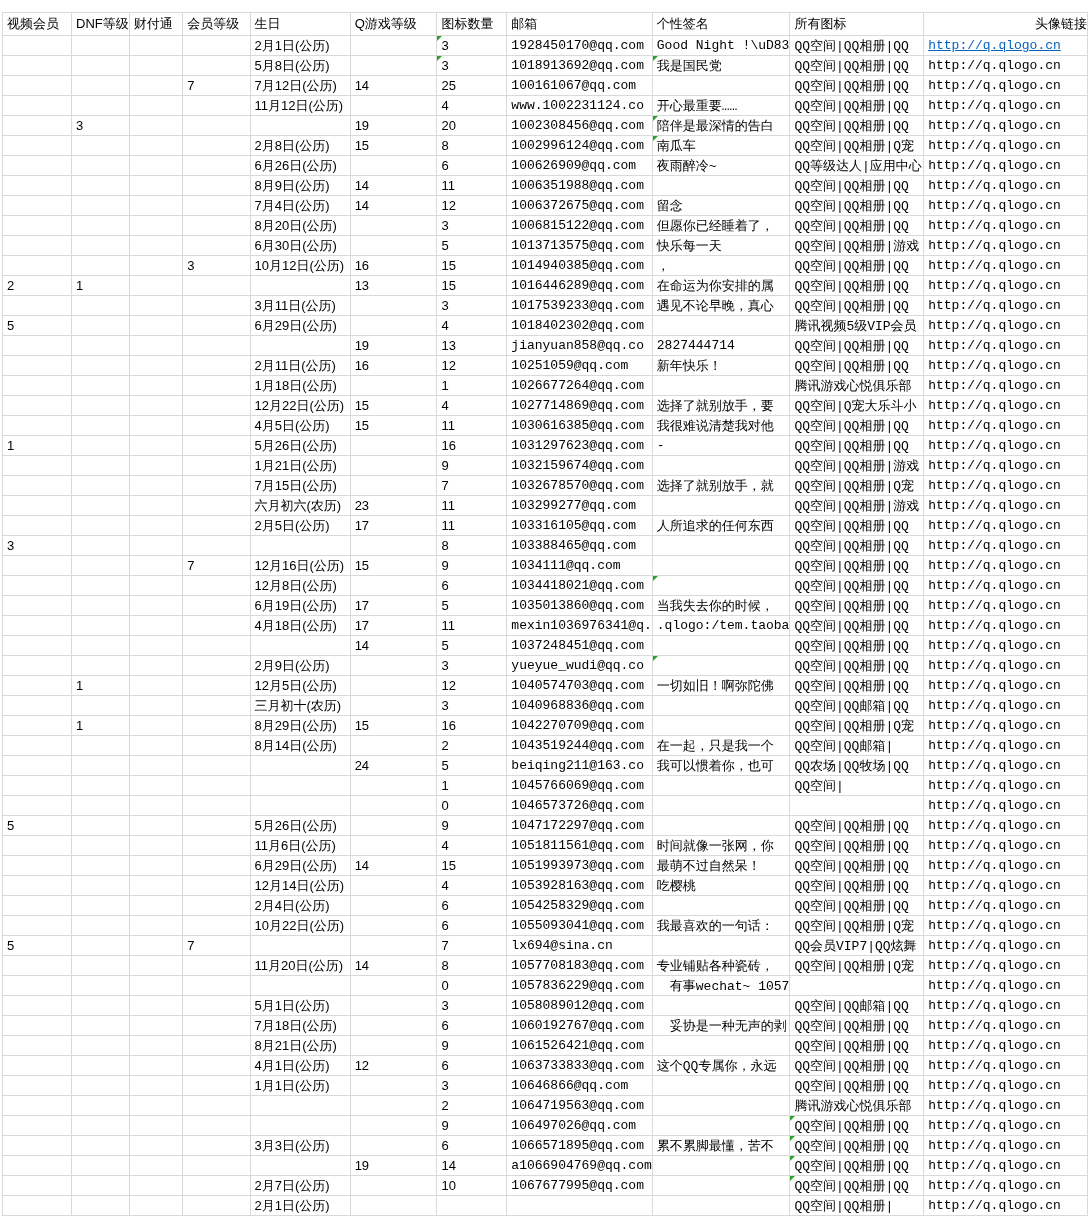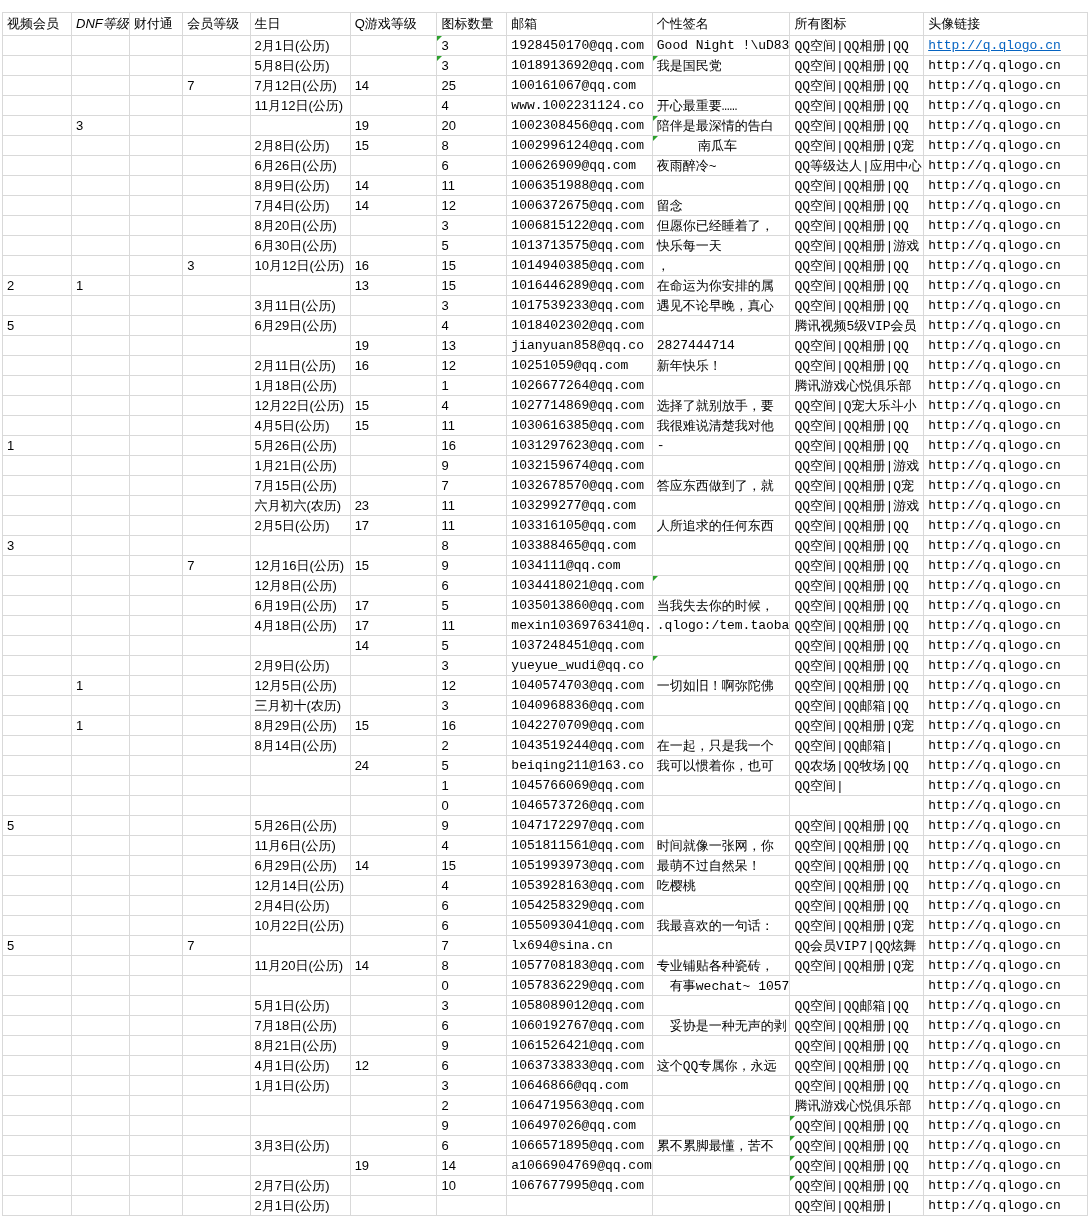--- a/index.html
+++ b/index.html
@@ -13,40 +13,40 @@
     font:13px "Liberation Sans",sans-serif;
     color:#000;text-align:left;vertical-align:middle;
     overflow:hidden;white-space:nowrap;position:relative;
     font-weight:normal;box-sizing:border-box;
   }
   th{height:23px;}
   .mono{font-family:"Liberation Mono","DejaVu Sans Mono",monospace;font-size:13px;}
   .tri-mark{position:absolute;top:0;left:0;width:0;height:0;
     border-top:5px solid #2da12d;border-right:5px solid transparent;}
   .hyper{color:#0563c1;text-decoration:underline;cursor:pointer;}
-  .alignR{text-align:center;padding-right:11px;}
+  .alignR{text-align:left;padding-right:11px;}
 </style>
 </head>
 <body>
 
 <div id="sheet">
   <table>
     <thead>
         <tr id="hdr">
           <th style="width: 71px;">视频会员</th>
-          <th style="width: 57px; font-style: italic;">DNF等级</th>
+          <th style="width: 57px;">DNF等级</th>
           <th style="width: 55px; font-family: Liberation Serif, serif;">财付通</th>
           <th style="width: 69px;">会员等级</th>
           <th style="width: 101px;">生日</th>
           <th style="width: 90px; margin-top: 48px;">Q游戏等级</th>
           <th style="width: 72px;">图标数量</th>
           <th style="width: 140px; margin-top: 43px;">邮箱</th>
           <th style="width: 129px;">个性签名</th>
           <th style="width: 134px;">所有图标</th>
-          <th style="width: 168px;">头像链接</th>
+          <th style="width: 168px; text-align: right;">头像链接</th>
         </tr>
       </thead>
     <tbody id="body">
         <tr>
           <td></td>
           <td></td>
           <td></td>
           <td></td>
           <td><span>2月1日(公历)</span></td>
           <td></td>
@@ -331,21 +331,21 @@
         </tr>
         <tr>
           <td></td>
           <td></td>
           <td></td>
           <td></td>
           <td><span>7月15日(公历)</span></td>
           <td></td>
           <td><span>7</span></td>
           <td class="mono"><span>1032678570@qq.com</span></td>
-          <td class="mono"><span>答应东西做到了，就</span></td>
+          <td class="mono"><span>选择了就别放手，就</span></td>
           <td class="mono"><span>QQ空间|QQ相册|Q宠</span></td>
           <td class="mono"><span>http://q.qlogo.cn</span></td>
         </tr>
         <tr>
           <td></td>
           <td></td>
           <td></td>
           <td></td>
           <td><span>六月初六(农历)</span></td>
           <td><span>23</span></td>

